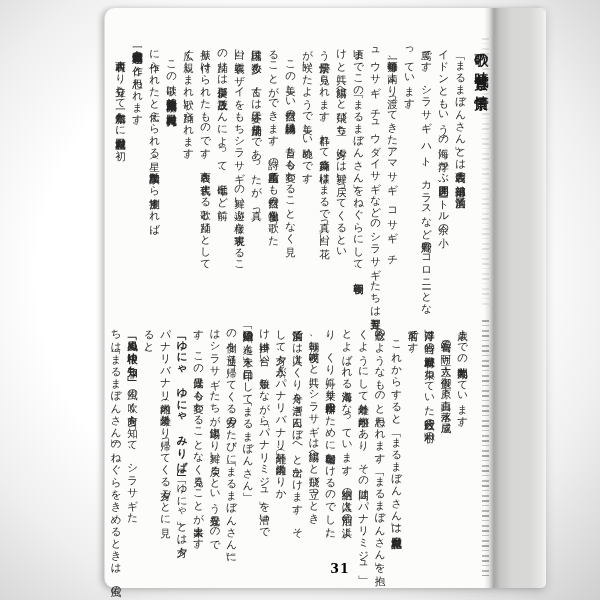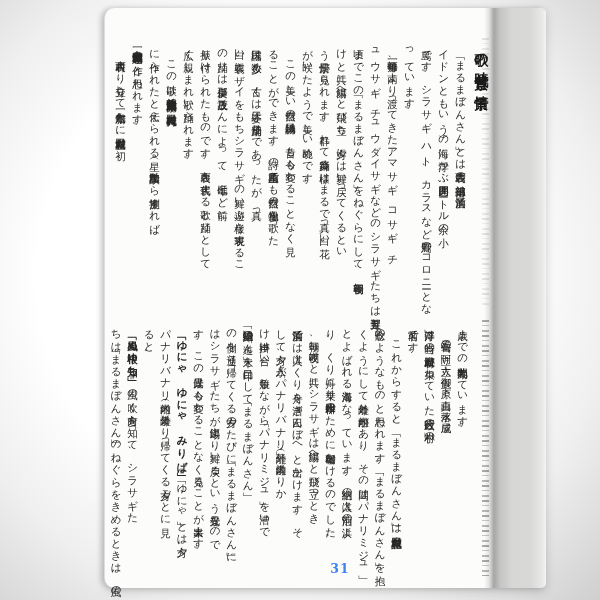--- a/index.html
+++ b/index.html
@@ -47,21 +47,21 @@
   .tcol b{font-family:"DejaVu Sans","Liberation Sans",sans-serif;font-weight:700;}
   .page-title{
     line-height:19px;
     font-size:14px;font-weight:700;
     font-family:"DejaVu Sans","Liberation Sans",sans-serif;
     color:#1a1a1a;letter-spacing:1.5px;
     padding-left:3px;
   }
   .page-number{
     position:absolute;left:205px;bottom:12px;width:60px;
-    text-align:center;font-size:12.5px;font-weight:700;color:#3b82f6;
+    text-align:center;font-size:12.5px;font-weight:700;color:#000000;
     letter-spacing:1px;
   }
 </style>
 </head>
 <body>
 
 <div class="book-page">
 
   <div class="gutter-shadow"></div>
   <div class="gutter-noise top"></div>

